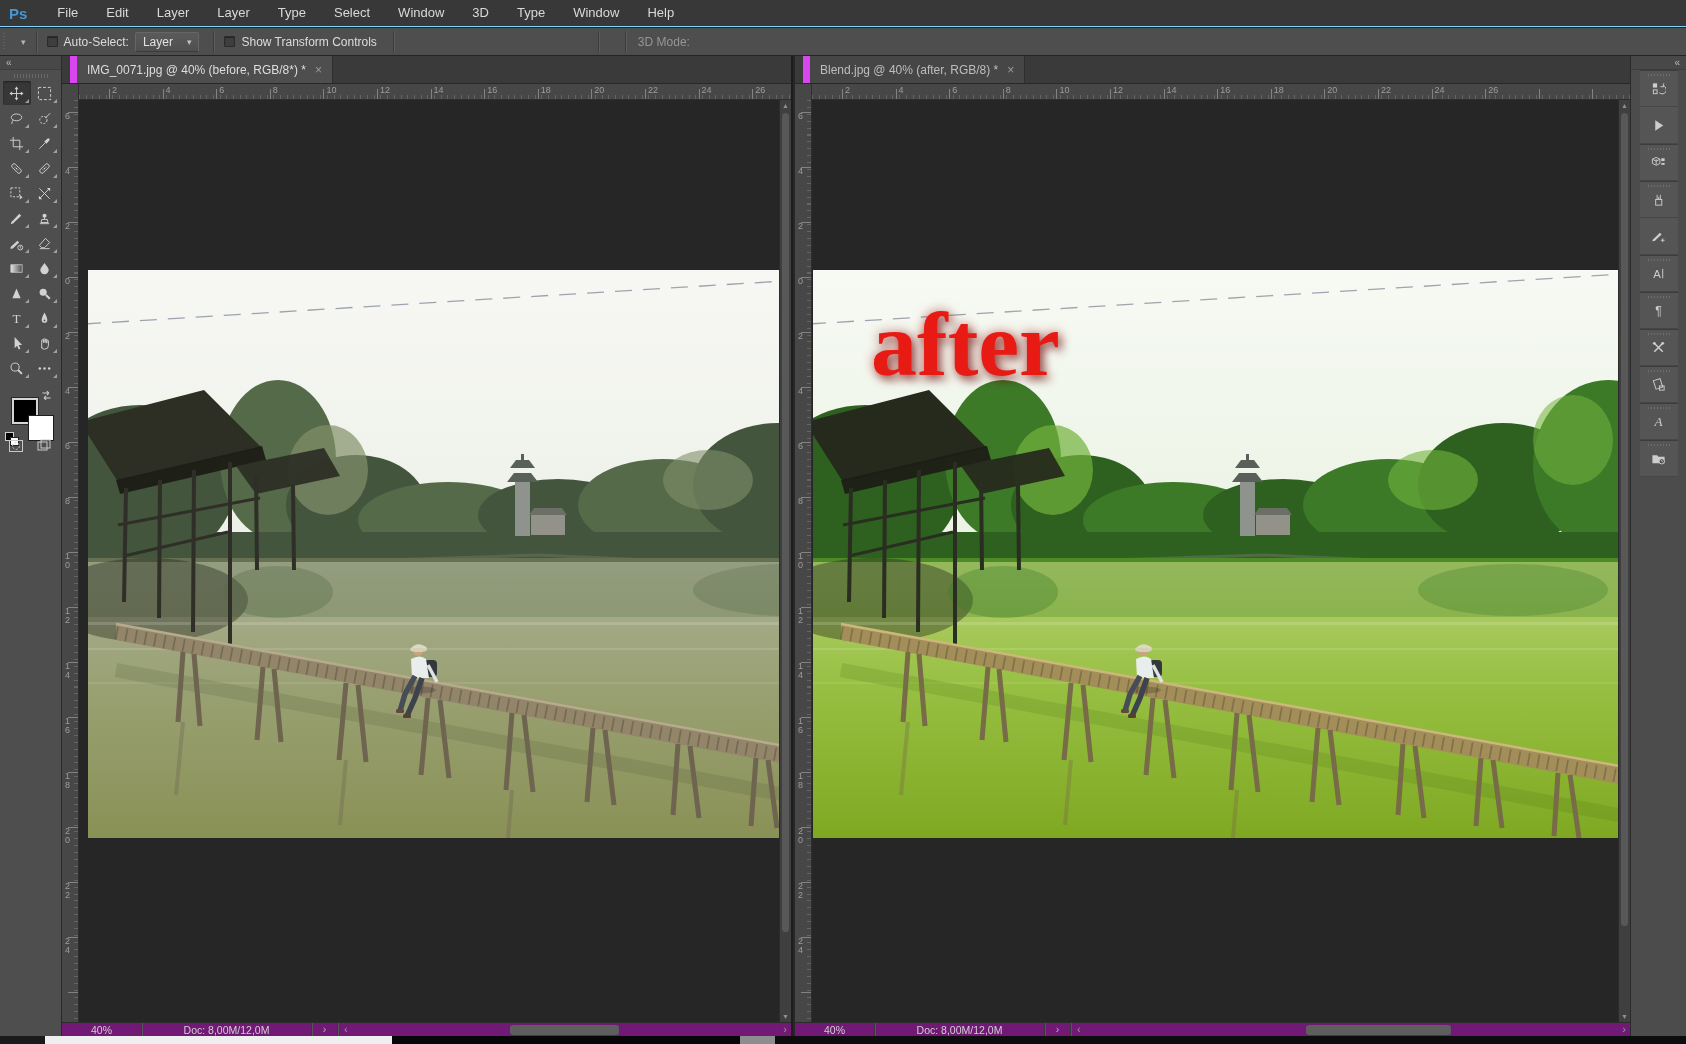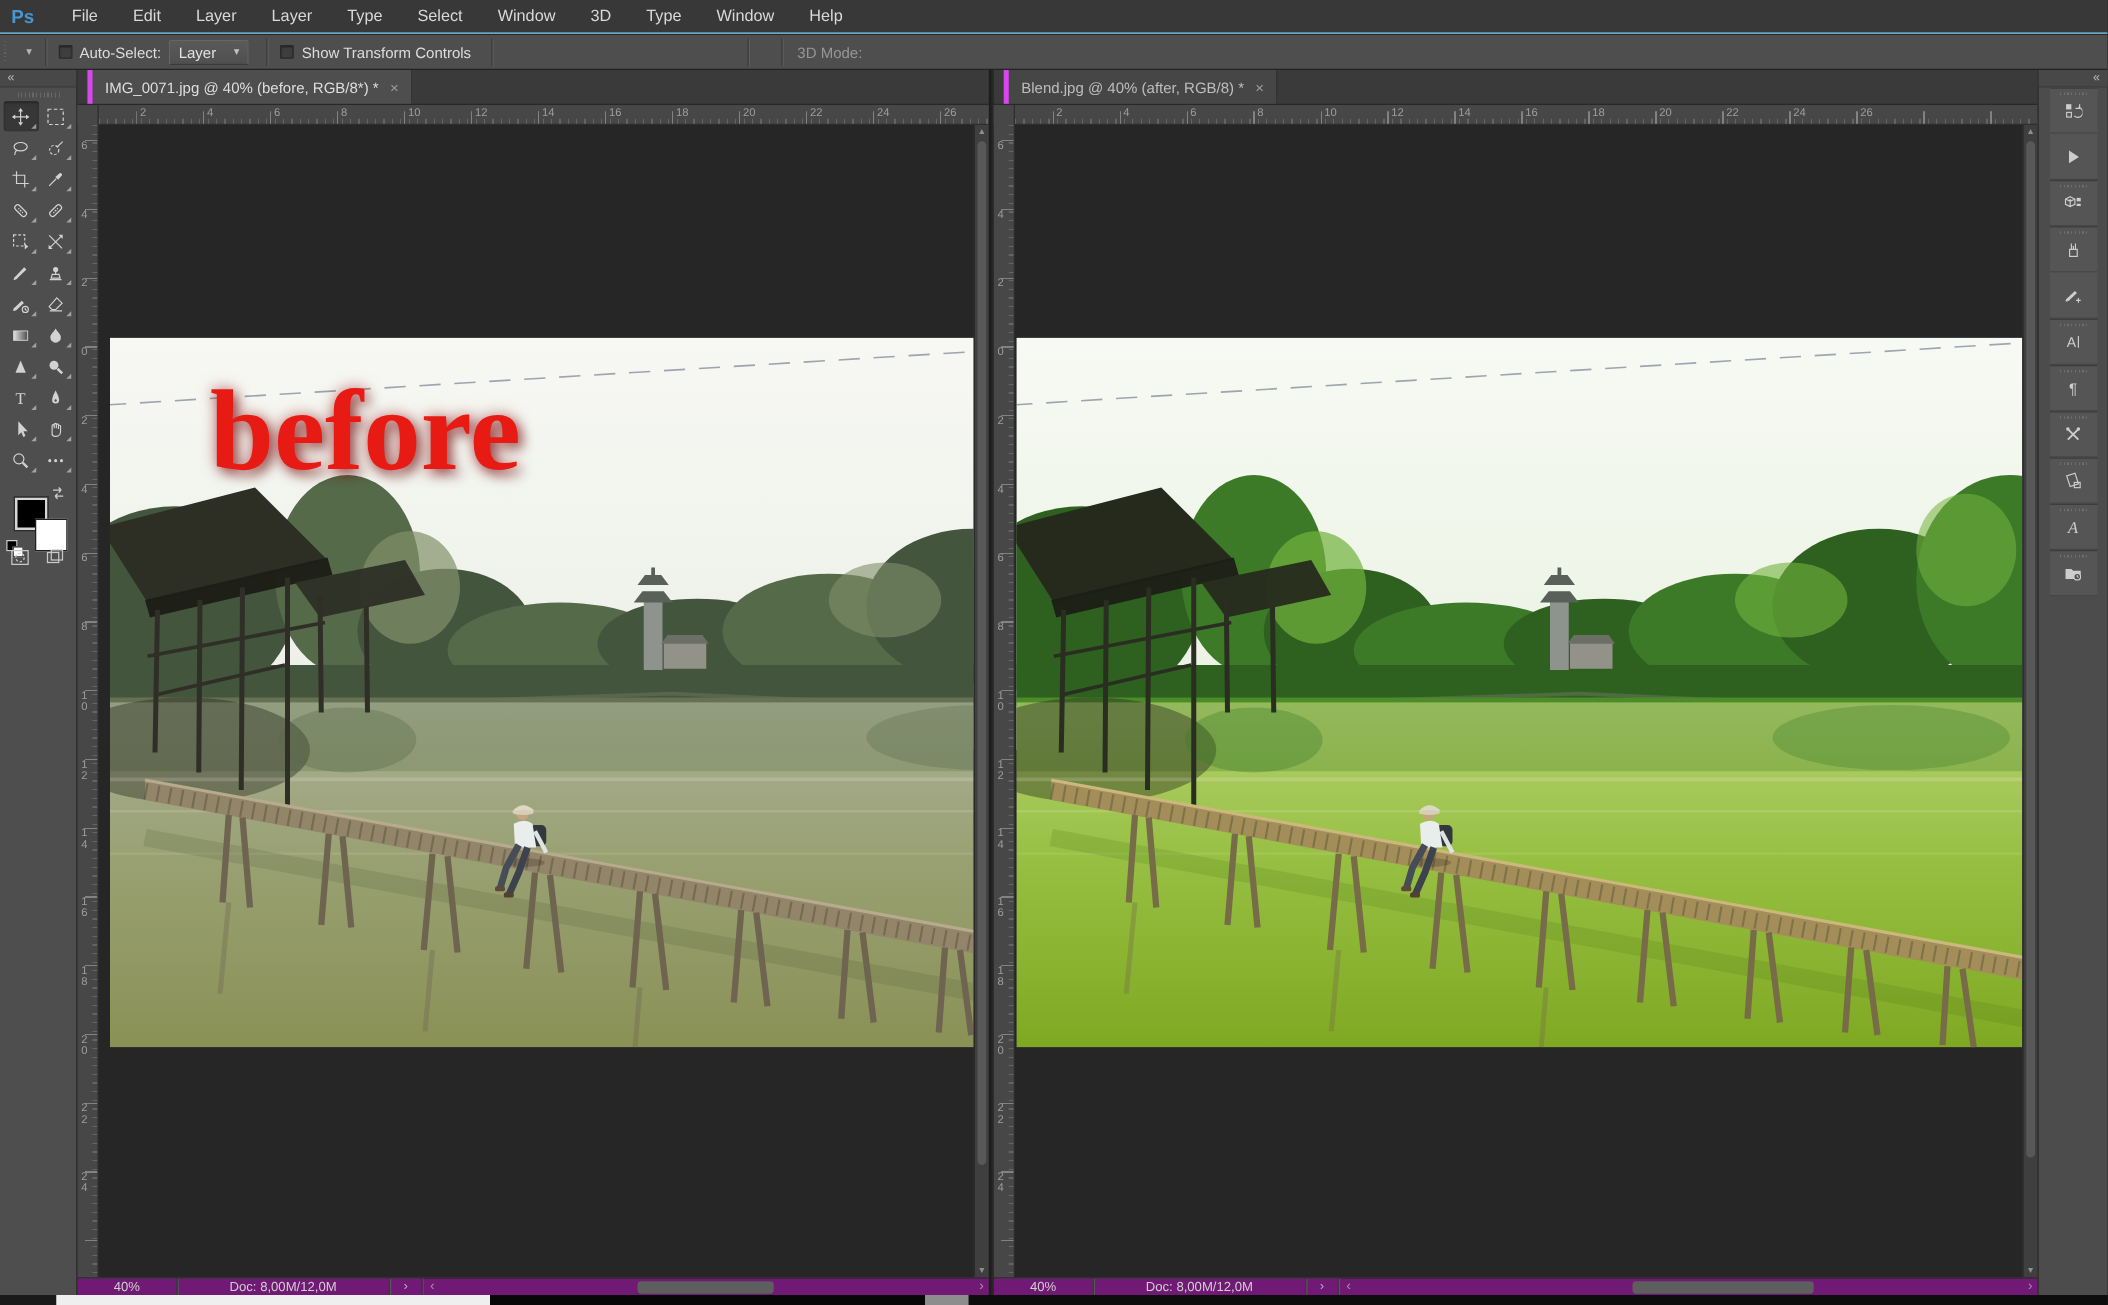--- a/index.html
+++ b/index.html
@@ -46,21 +46,21 @@
   #mini-swatches{position:absolute;left:5px;top:44px;width:14px;height:14px;}
   #mini-swatches .b{position:absolute;left:0;top:0;width:9px;height:9px;background:#000;border:1px solid #cfcfcf;}
   #mini-swatches .w{position:absolute;left:5px;top:5px;width:9px;height:9px;background:#fff;border:1px solid #222;}
   #maskmode{position:absolute;left:8px;top:382px;color:#c9c9c9;}
   #screenmode{position:absolute;left:36px;top:382px;color:#c9c9c9;}
   
   .pane{position:absolute;top:56px;bottom:8px;background:#272727;}
   #pane-left{left:62px;width:731px;border-right:2px solid #1d1d1d;}
   #pane-right{left:795px;width:835px;}
   .tabbar{height:28px;background:#3a3a3a;border-bottom:1px solid #282828;display:flex;align-items:stretch;padding-left:8px;}
-  .tab{display:flex;align-items:center;padding:0 10px;font-size:12px;border-right:1px solid #2e2e2e;border-left:4px solid #d946ef;text-align:right;}
+  .tab{display:flex;align-items:center;padding:0 10px;font-size:12px;border-right:1px solid #2e2e2e;border-left:7px solid #d946ef;text-align:right;}
   .tab.focused{background:#4e4e4e;color:#dedede;}
   .tab.unfocused{background:#464646;color:#bdbdbd;}
   .tab-close{margin-left:9px;color:#9c9c9c;font-size:12px;line-height:1;}
   .rulerbar{position:absolute;left:0;right:0;top:28px;height:16px;background:#474747;border-bottom:1px solid #2e2e2e;}
   .ruler-corner{position:absolute;left:0;top:0;width:17px;height:16px;background:#474747;border-right:1px solid #2e2e2e;}
   .hruler{position:absolute;left:17px;right:0;top:0;bottom:0;
     background-image:repeating-linear-gradient(90deg,#646464 0 1px,transparent 1px 6.7px),
                      repeating-linear-gradient(90deg,#828282 0 1px,transparent 1px 53.6px);
     background-size:100% 4px,100% 10px;background-repeat:no-repeat,no-repeat;background-position:0 100%,30px 100%;}
   .hruler-labels{position:absolute;left:30px;top:1px;display:flex;}
@@ -613,21 +613,20 @@
           <span>20</span>
           <span>22</span>
           <span>24</span>
         </div>
     </div>
     <div class="canvas">
       <div class="photo before">
         <svg class="scene" viewBox="0 0 806 568" preserveAspectRatio="xMinYMin slice">
             <use href="#scene"></use>
           </svg>
-        <div class="photo-label">before</div>
       </div>
     </div>
     <div class="vscroll">
       <span class="arr up">▲</span>
       <div class="vthumb" style="bottom:90px;"></div>
       <span class="arr dn">▼</span>
     </div>
   </div>
   <div class="statusbar">
     <span class="sb-zoom">40%</span>
@@ -687,20 +686,21 @@
           <span>20</span>
           <span>22</span>
           <span>24</span>
         </div>
     </div>
     <div class="canvas">
       <div class="photo after">
         <svg class="scene" viewBox="0 0 806 568" preserveAspectRatio="xMinYMin slice">
             <use href="#scene"></use>
           </svg>
+        <div class="photo-label">after</div>
       </div>
     </div>
     <div class="vscroll">
       <span class="arr up">▲</span>
       <div class="vthumb" style="bottom:96px;"></div>
       <span class="arr dn">▼</span>
     </div>
   </div>
   <div class="statusbar">
     <span class="sb-zoom">40%</span>

